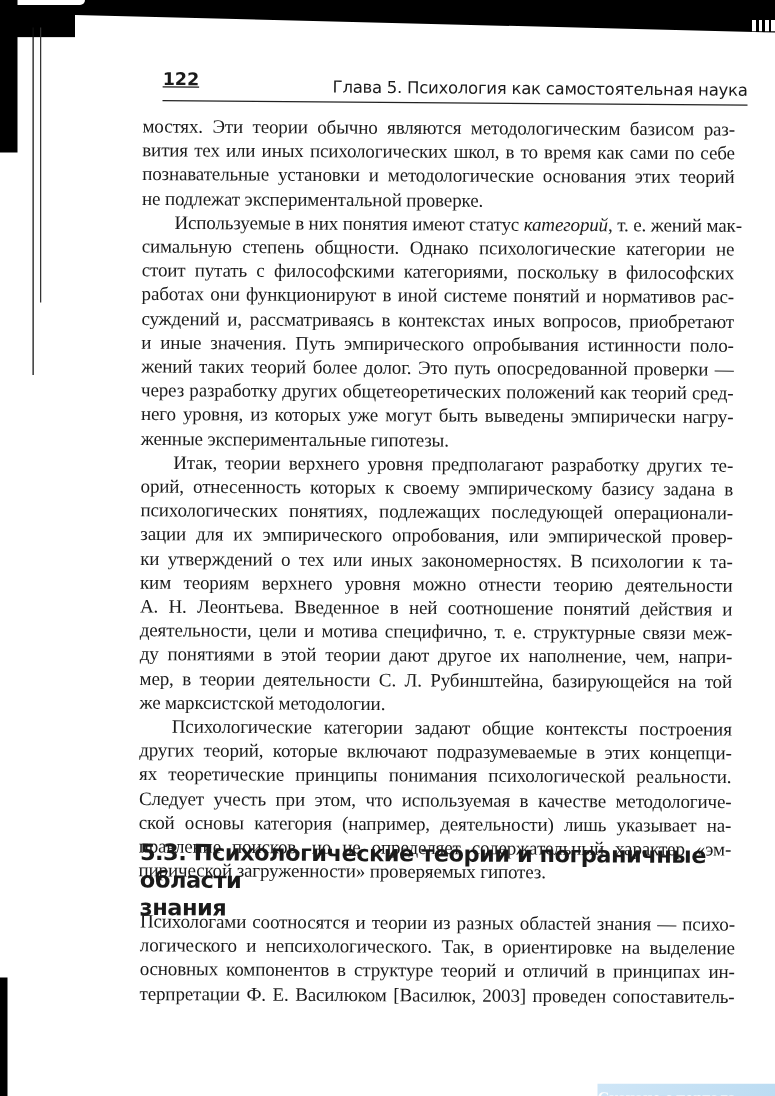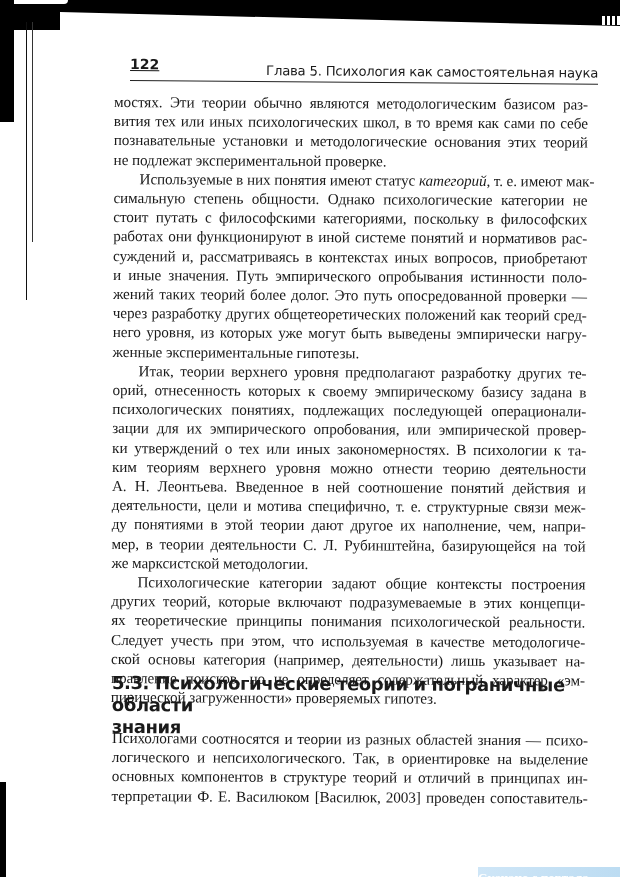--- a/index.html
+++ b/index.html
@@ -88,21 +88,21 @@
 </div>
 
 <div class="body-text" style="top:92px;">
   <p>
     <span class="line">мостях. Эти теории обычно являются методологическим базисом раз-</span>
     <span class="line">вития тех или иных психологических школ, в то время как сами по себе</span>
     <span class="line">познавательные установки и методологические основания этих теорий</span>
     <span class="line last">не подлежат экспериментальной проверке.</span>
   </p>
   <p>
-    <span class="line" style="padding-left:26px;"><span>Используемые в них понятия имеют статус </span><em>категорий</em><span>, т. е. имеют мак-</span></span>
+    <span class="line" style="padding-left:26px;"><span>Используемые в них понятия имеют статус </span><em>категорий</em><span>, т. е. жений мак-</span></span>
     <span class="line">симальную степень общности. Однако психологические категории не</span>
     <span class="line">стоит путать с философскими категориями, поскольку в философских</span>
     <span class="line">работах они функционируют в иной системе понятий и нормативов рас-</span>
     <span class="line">суждений и, рассматриваясь в контекстах иных вопросов, приобретают</span>
     <span class="line">и иные значения. Путь эмпирического опробывания истинности поло-</span>
     <span class="line">жений таких теорий более долог. Это путь опосредованной проверки —</span>
     <span class="line">через разработку других общетеоретических положений как теорий сред-</span>
     <span class="line">него уровня, из которых уже могут быть выведены эмпирически нагру-</span>
     <span class="line last">женные экспериментальные гипотезы.</span>
   </p>

